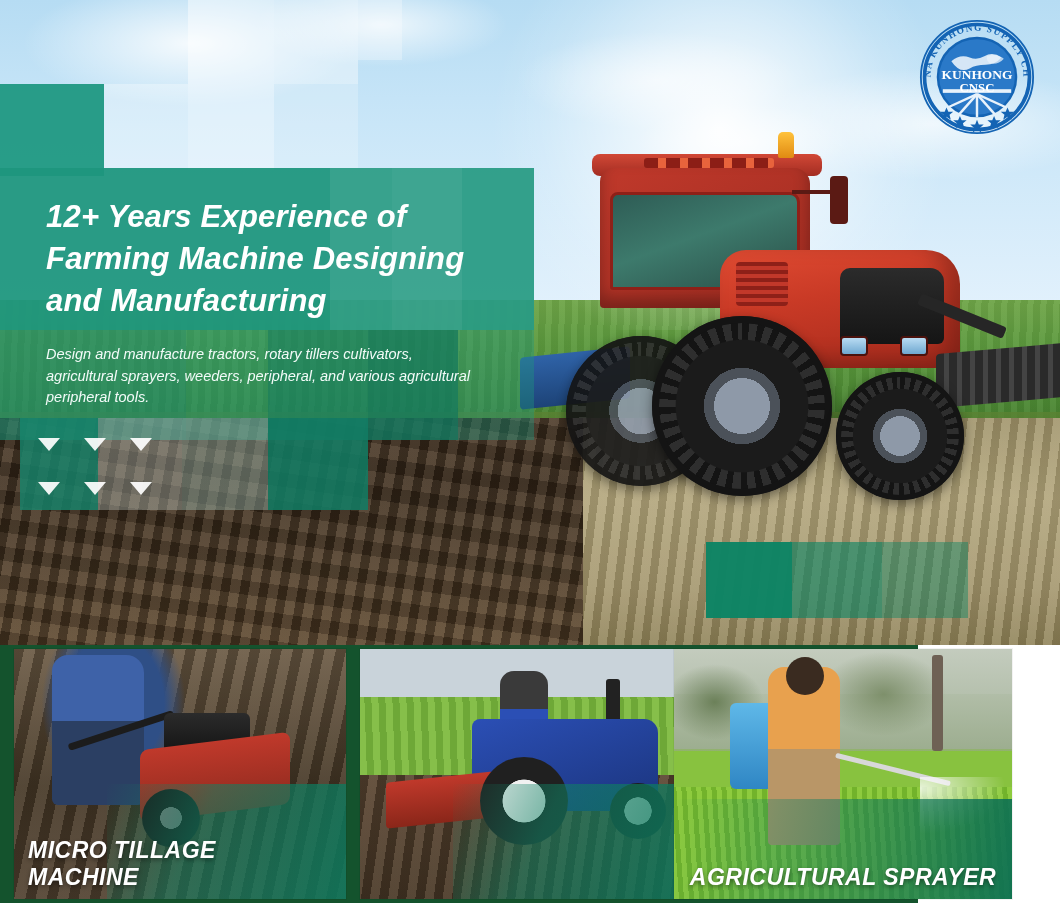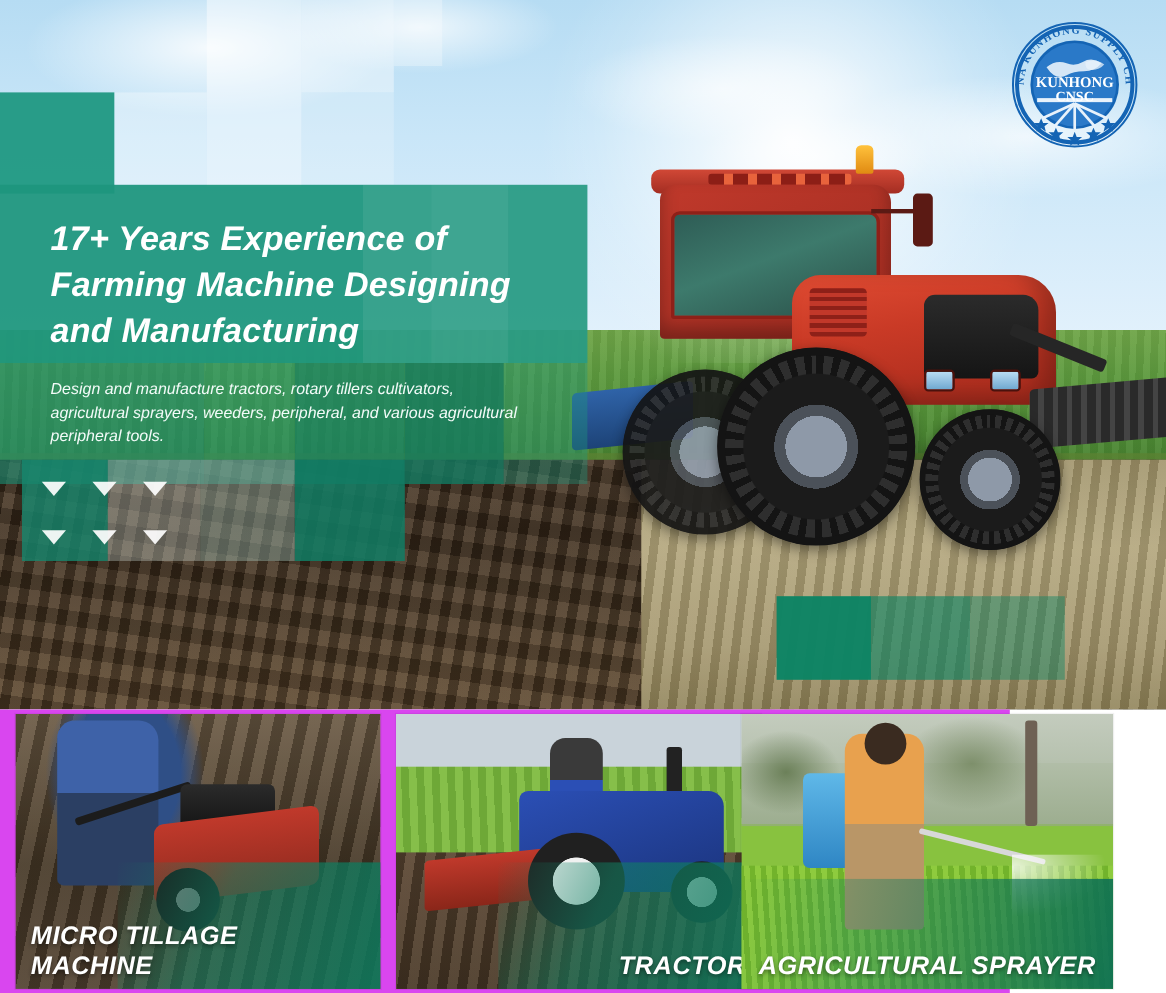--- a/index.html
+++ b/index.html
@@ -143,21 +143,21 @@
   .lr { position:absolute; top:542px; height:76px; }
   .lr1 { left:706px; width:86px;  background:rgba(12,132,100,.97); }
   .lr2 { left:792px; width:90px;  background:rgba(12,132,100,.62); }
   .lr3 { left:882px; width:86px;  background:rgba(12,132,100,.45); }
 
   
   .logo { position:absolute; right:22px; top:16px; width:122px; height:122px; }
 
   
   .cards { position:absolute; left:0; top:645px; width:918px; height:258px;
-    background:#d946ef; }
+    background:#14532d; }
   .card { position:absolute; top:4px; height:250px; overflow:hidden;
     box-shadow:0 0 0 1px rgba(0,0,0,.05); }
   .card.c1 { left:14px;  width:332px; }
   .card.c2 { left:360px; width:332px; }
   .card.c3 { left:674px; width:338px; }
   .card-photo { position:absolute; inset:0; }
   .card-label { position:absolute; left:0; right:0; bottom:8px;
     color:#fff; font-size:23px; font-weight:700; font-style:italic;
     letter-spacing:.5px; padding:0 14px;
     text-shadow:0 2px 4px rgba(0,0,0,.45); }
@@ -266,21 +266,21 @@
   <div class="blk b2"></div>
   <div class="blk b3"></div>
   <div class="blk b4"></div>
   <div class="blk b5"></div>
   <div class="blk b6"></div>
 
   <div class="greenpanel"></div>
   <div class="gp-tint1"></div>
   <div class="gp-tint2"></div>
   <div class="gp-tint3"></div>
-  <div class="headline">17+ Years Experience of Farming Machine Designing and Manufacturing</div>
+  <div class="headline">12+ Years Experience of Farming Machine Designing and Manufacturing</div>
 
   <div class="sp sp1"></div>
   <div class="sp sp2"></div>
   <div class="sp sp3"></div>
   <div class="sp sp4"></div>
   <div class="sp sp5"></div>
   <div class="subtext">Design and manufacture tractors, rotary tillers cultivators, agricultural sprayers, weeders, peripheral, and various agricultural peripheral tools.</div>
 
   <div class="triblk tb1"></div>
   <div class="triblk tb2"></div>
@@ -358,21 +358,20 @@
       <div class="crops"></div>
       <div class="dirt"></div>
       <div class="stack"></div>
       <div class="driver"></div>
       <div class="tractor2"></div>
       <div class="tillerR"></div>
       <div class="w-big"></div>
       <div class="w-sml"></div>
     </div>
     <div class="label-wash"></div>
-    <div class="card-label">TRACTOR</div>
   </div>
 
   <div class="card c3">
     <div class="card-photo ph3">
       <div class="trees"></div>
       <div class="trunk"></div>
       <div class="grass"></div>
       <div class="tank"></div>
       <div class="person"></div>
       <div class="head"></div>

